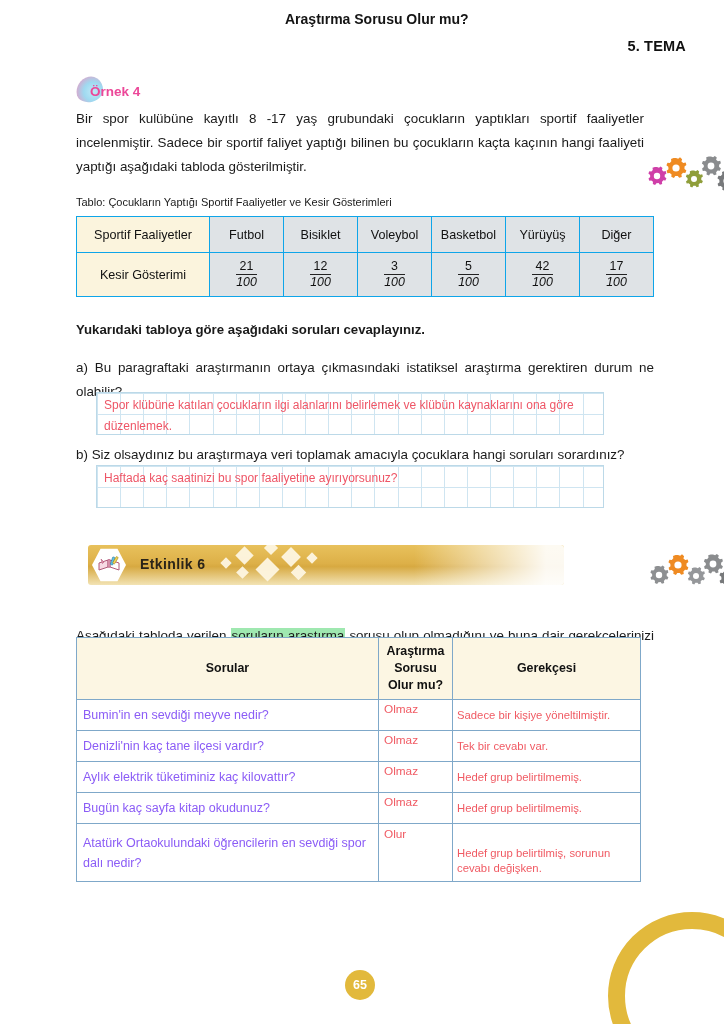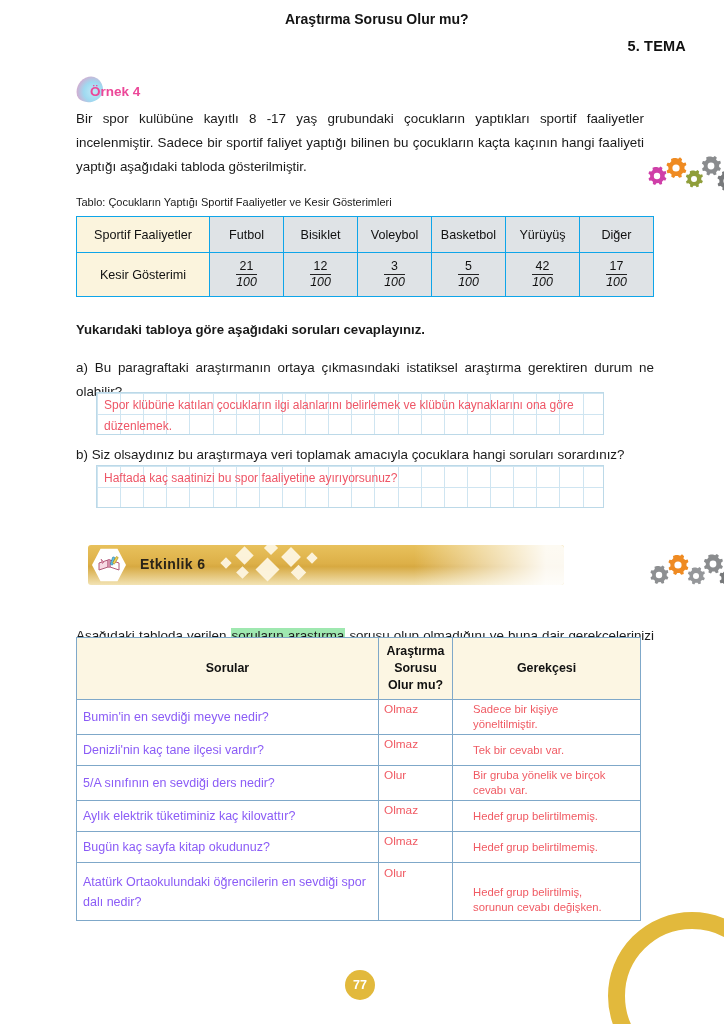--- a/index.html
+++ b/index.html
@@ -154,21 +154,21 @@
   .t2 tbody td { background: #ffffff; height: 31px; }
   .t2 td.q {
     font-size: 12.5px; color: #8b5cf6; padding: 3px 6px; line-height: 20px;
   }
   .t2 td.ans {
     font-size: 11.8px; color: #f05a63; text-align: left;
     padding: 2px 0 0 5px; vertical-align: top;
   }
   .t2 td.gk {
     font-size: 11.3px; color: #f05a63; line-height: 15px;
-    padding: 2px 20px; vertical-align: middle;
+    padding: 2px 4px; vertical-align: middle;
   }
   .t2 tr.tall td { height: 58px; }
   .t2 tr.tall td.ans { vertical-align: top; padding-top: 3px; }
   .t2 tr.tall td.gk { vertical-align: bottom; padding-bottom: 5px; }
 
   
   .gears { position: absolute; }
   #gears-top { left: 648px; top: 148px; }
   #gears-mid { left: 648px; top: 548px; }
 
@@ -282,25 +282,20 @@
       <td class="q">Bumin'in en sevdiği meyve nedir?</td>
       <td class="ans">Olmaz</td>
       <td class="gk">Sadece bir kişiye yöneltilmiştir.</td>
     </tr>
     <tr>
       <td class="q">Denizli'nin kaç tane ilçesi vardır?</td>
       <td class="ans">Olmaz</td>
       <td class="gk">Tek bir cevabı var.</td>
     </tr>
     <tr>
-      <td class="q">5/A sınıfının en sevdiği ders nedir?</td>
-      <td class="ans">Olur</td>
-      <td class="gk">Bir gruba yönelik ve birçok cevabı var.</td>
-    </tr>
-    <tr>
       <td class="q">Aylık elektrik tüketiminiz kaç kilovattır?</td>
       <td class="ans">Olmaz</td>
       <td class="gk">Hedef grup belirtilmemiş.</td>
     </tr>
     <tr>
       <td class="q">Bugün kaç sayfa kitap okudunuz?</td>
       <td class="ans">Olmaz</td>
       <td class="gk">Hedef grup belirtilmemiş.</td>
     </tr>
     <tr class="tall">
@@ -352,14 +347,14 @@
   <g transform="translate(65,16)">
       <path d="M0,-9.5 L2.1,-8.7 3.8,-10.1 5.8,-8.4 5.1,-6.3 6.9,-4.8 9.2,-5.3 9.9,-2.8 8.1,-1.3 8.1,1 9.9,2.3 8.9,4.8 6.6,4.6 5.1,6.3 5.5,8.5 3,9.3 1.7,7.5 -0.7,7.6 -2,9.4 -4.5,8.4 -4.2,6.1 -6,4.8 -8.2,5.1 -8.9,2.6 -7.1,1.1 -7.3,-1.1 -9.1,-2.6 -8.1,-5 -5.9,-4.8 -4.5,-6.5 -4.8,-8.7 -2.3,-9.5 Z" fill="#8a8c8e"></path>
       <circle r="3.4" fill="#fff"></circle>
     </g>
   <g transform="translate(81,30)">
       <path d="M0,-10 L2.2,-9.2 4,-10.7 6.1,-8.8 5.4,-6.6 7.3,-5.1 9.7,-5.6 10.4,-2.9 8.5,-1.4 8.5,1 10.4,2.4 9.3,5 7,4.8 5.4,6.6 5.8,8.9 3.2,9.8 1.8,7.9 -0.7,8 -2.1,9.9 -4.7,8.8 -4.4,6.4 -6.3,5 -8.6,5.3 -9.4,2.8 -7.5,1.2 -7.7,-1.2 -9.6,-2.7 -8.5,-5.2 -6.2,-5 -4.7,-6.8 -5,-9.1 -2.4,-10 Z" fill="#77797b"></path>
       <circle r="3.6" fill="#fff"></circle>
     </g>
 </svg>
 
-<div class="pageno">77</div>
+<div class="pageno">65</div>
 <div class="corner-arc"></div>
 
 </body></html>

